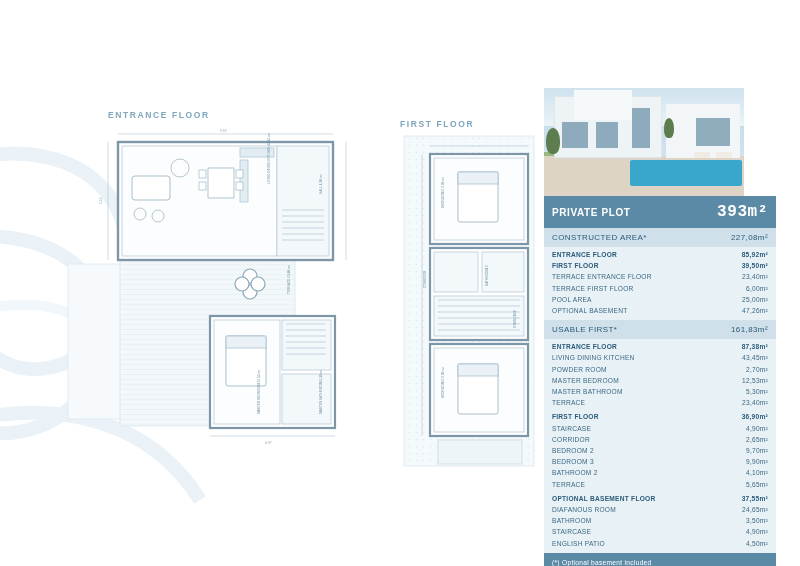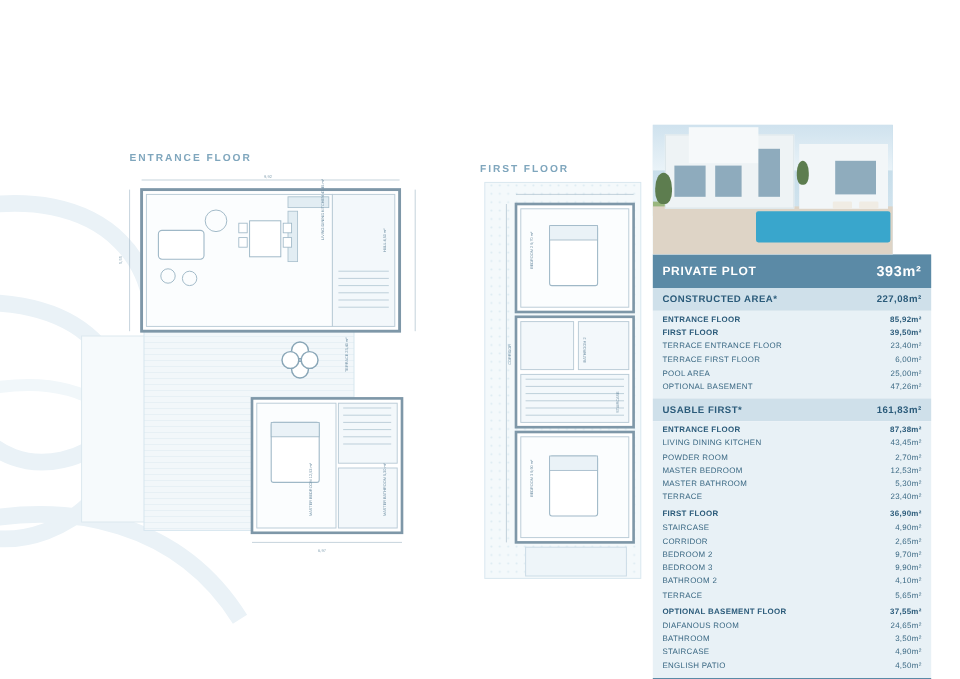--- a/index.html
+++ b/index.html
@@ -4,21 +4,21 @@
 <style>
   html,body{margin:0;padding:0;}
   body{
     width:800px;height:566px;
     background:#ffffff;
     font-family:"Liberation Sans", sans-serif;
     color:#2b4a63;
     overflow:hidden;
     position:relative;
   }
-  .page{position:absolute;inset:0;margin-top:16px;}
+  .page{position:absolute;inset:0;}
 
   
   .swirl{
     position:absolute;left:0;top:120px;width:260px;height:400px;
     overflow:hidden;pointer-events:none;
   }
   .swirl svg{display:block;}
 
   
   .plan-title{
@@ -58,27 +58,27 @@
   .photo .tree{position:absolute;background:#5d7d4f;border-radius:50% 50% 40% 40%;}
   .photo .lounger{position:absolute;background:#f0ece4;border-radius:1px;}
 
   .band-title{
     background:#5b8aa6;
     color:#fff;
     display:flex;justify-content:space-between;align-items:center;
     padding:7px 8px;
     font-size:10px;font-weight:bold;letter-spacing:.6px;
   }
-  .band-title .val{font-size:12px;}
+  .band-title .val{font-size:16px;font-family:Liberation Mono, monospace;}
   .band-sub{
     background:#cfe0ea;
     color:#2b5b7a;
     display:flex;justify-content:space-between;align-items:center;
     padding:5px 8px;
-    font-size:8px;font-weight:bold;letter-spacing:.4px;
+    font-size:8px;font-weight:normal;letter-spacing:.4px;
   }
   .grp{background:#e8f1f6;padding:2px 8px 4px 8px;}
   .row{
     display:flex;justify-content:space-between;
     font-size:6.6px;
     line-height:11.2px;
     color:#3a6883;
     letter-spacing:.25px;
   }
   .row.head{font-weight:bold;color:#2b5b7a;}

